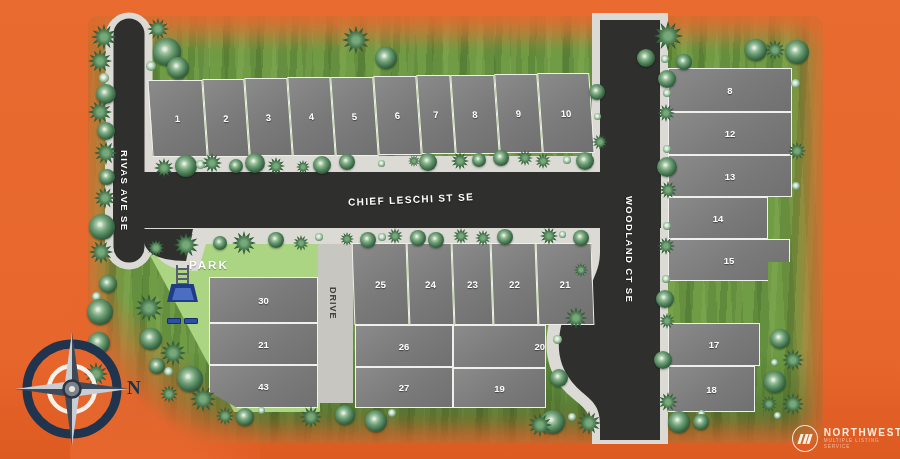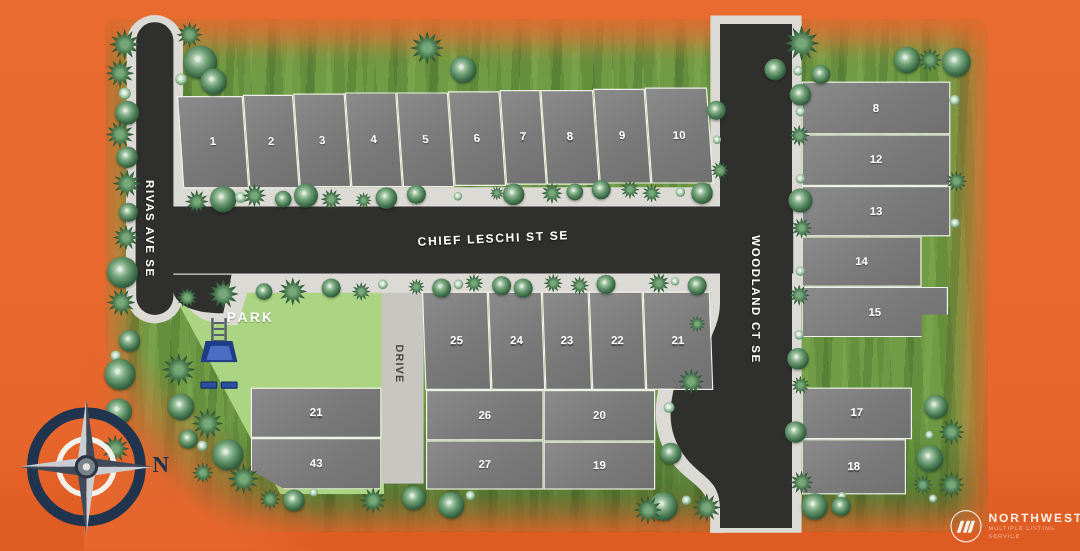--- a/index.html
+++ b/index.html
@@ -145,21 +145,21 @@
       </div>
       <div class="lot" style="left: 668px; top: 323px; width: 92px; height: 43px;">
         <span>17</span>
       </div>
       <div class="lot" style="left: 668px; top: 366px; width: 87px; height: 46px;">
         <span>18</span>
       </div>
       <div class="lot" style="left: 453px; top: 368px; width: 93px; height: 40px;">
         <span>19</span>
       </div>
-      <div class="lot" style="left: 453px; top: 325px; width: 93px; height: 43px;">
+      <div class="lot" style="left: 453px; top: 325px; width: 93px; height: 43px; justify-content: flex-end;">
         <span>20</span>
       </div>
       <div class="lot" style="left: 537px; top: 243px; width: 56px; height: 82px; transform: skewX(2deg);">
         <span>21</span>
       </div>
       <div class="lot" style="left: 492px; top: 243px; width: 45px; height: 82px; transform: skewX(2deg);">
         <span>22</span>
       </div>
       <div class="lot" style="left: 453px; top: 243px; width: 39px; height: 82px; transform: skewX(2deg);">
         <span>23</span>
@@ -174,20 +174,23 @@
         <span>26</span>
       </div>
       <div class="lot" style="left: 355px; top: 367px; width: 98px; height: 41px;">
         <span>27</span>
       </div>
       <div class="lot" style="left: 209px; top: 365px; width: 109px; height: 43px; clip-path: polygon(0px 0px, 100% 0px, 100% 100%, 26% 100%, 0px 62%);">
         <span>43</span>
       </div>
       <div class="lot" style="left: 209px; top: 323px; width: 109px; height: 42px;">
         <span>21</span>
+      </div>
+      <div class="lot" style="left: 209px; top: 277px; width: 109px; height: 46px;">
+        <span>30</span>
       </div>
     </div>
 
   <div id="chief-label" class="street-label">CHIEF LESCHI ST SE</div>
   <div id="rivas-label" class="street-label vert">RIVAS AVE SE</div>
   <div id="woodland-label" class="street-label vert">WOODLAND CT SE</div>
   <div id="drive-label" class="street-label vert">DRIVE</div>
   <div id="park-label">PARK</div>
 
   <div id="ladder" class="pg"></div>

